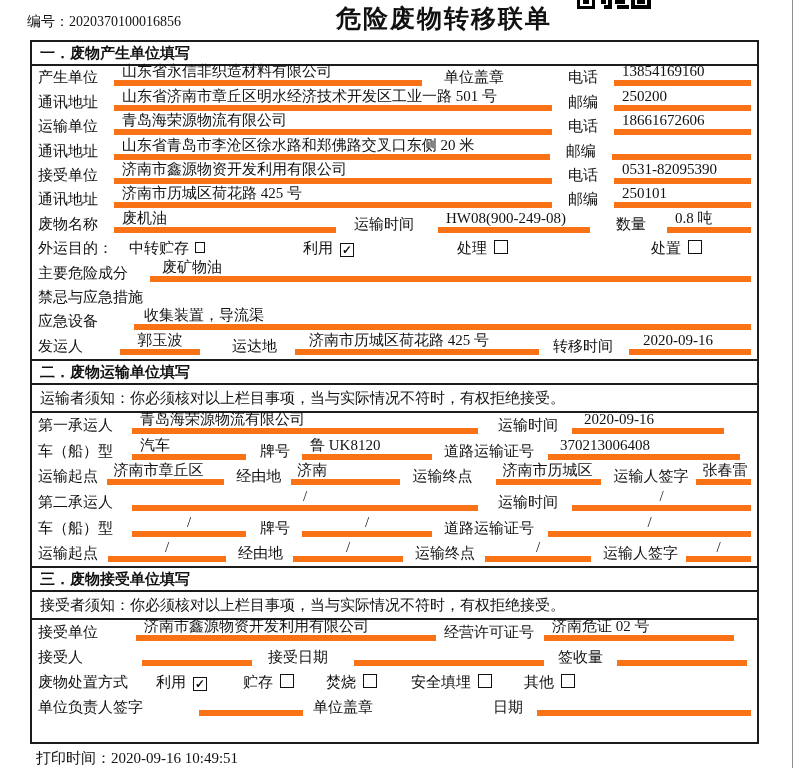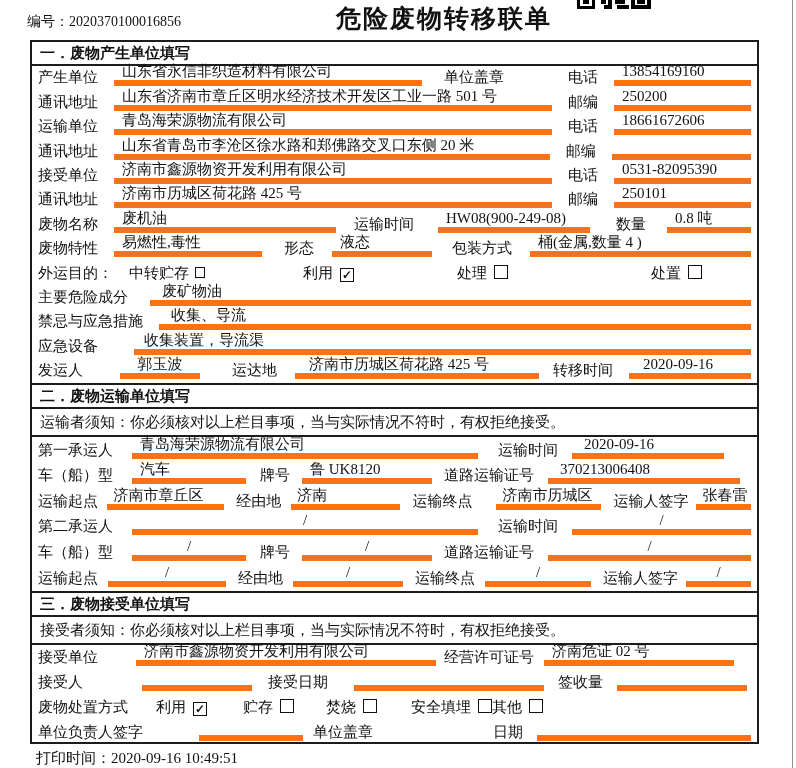--- a/index.html
+++ b/index.html
@@ -107,45 +107,36 @@
 
     <div class="row s1r">
       <span class="lbl" style="width:62px">废物名称</span>
       <span class="val" style="width:222px;margin-left:6px">废机油</span>
       <span class="lbl" style="margin-left:10px">运输时间</span>
       <span class="val" style="width:152px;margin-left:16px">HW08(900-249-08)</span>
       <span class="lbl" style="margin-left:18px">数量</span>
       <span class="val fl" style="margin-left:13px">0.8 吨</span>
     </div>
 
-    <div class="row s1r">
-      <span class="lbl" style="width:62px">废物特性</span>
-      <span class="val" style="width:148px;margin-left:6px">易燃性,毒性</span>
-      <span class="lbl" style="margin-left:14px">形态</span>
-      <span class="val" style="width:100px;margin-left:10px">液态</span>
-      <span class="lbl" style="margin-left:12px">包装方式</span>
-      <span class="val fl" style="margin-left:10px">桶(金属,数量 4 )</span>
-    </div>
 
     <div class="row s1r">
       <span class="lbl">外运目的：</span>
       <span class="opt" style="margin-left:8px"><span>中转贮存</span><span class="cb cb-sm"><i></i></span></span>
       <span class="opt" style="margin-left:90px"><span>利用</span><span class="cb"><i>✓</i></span></span>
       <span class="opt" style="margin-left:95px"><span>处理</span><span class="cb"><i></i></span></span>
       <span class="opt" style="margin-left:135px"><span>处置</span><span class="cb"><i></i></span></span>
     </div>
 
     <div class="row s1r">
       <span class="lbl">主要危险成分</span>
       <span class="val fl" style="margin-left:14px;padding-left:12px">废矿物油</span>
     </div>
 
     <div class="row s1r">
       <span class="lbl">禁忌与应急措施</span>
-      <span class="val fl" style="margin-left:8px;padding-left:12px">收集、导流</span>
     </div>
 
     <div class="row s1r">
       <span class="lbl" style="width:62px">应急设备</span>
       <span class="val fl" style="margin-left:26px;padding-left:10px">收集装置，导流渠</span>
     </div>
 
     <div class="row s1r">
       <span class="lbl" style="width:48px">发运人</span>
       <span class="val ctr" style="width:80px;margin-left:26px">郭玉波</span>
@@ -230,21 +221,21 @@
       <span class="lbl" style="margin-left:14px">签收量</span>
       <span class="val" style="width:130px;margin-left:14px"></span>
     </div>
 
     <div class="row s3r">
       <span class="lbl">废物处置方式</span>
       <span class="opt" style="margin-left:28px"><span>利用</span><span class="cb"><i>✓</i></span></span>
       <span class="opt" style="margin-left:36px"><span>贮存</span><span class="cb"><i></i></span></span>
       <span class="opt" style="margin-left:32px"><span>焚烧</span><span class="cb"><i></i></span></span>
       <span class="opt" style="margin-left:34px"><span>安全填埋</span><span class="cb"><i></i></span></span>
-      <span class="opt" style=""><span>其他</span><span class="cb"><i></i></span></span>
+      <span class="opt" style="margin-left:32px"><span>其他</span><span class="cb"><i></i></span></span>
     </div>
 
     <div class="row s3r">
       <span class="lbl">单位负责人签字</span>
       <span class="val" style="width:104px;margin-left:56px"></span>
       <span class="lbl" style="margin-left:10px">单位盖章</span>
       <span class="lbl" style="margin-left:120px">日期</span>
       <span class="val fl" style="margin-left:14px"></span>
     </div>
 

